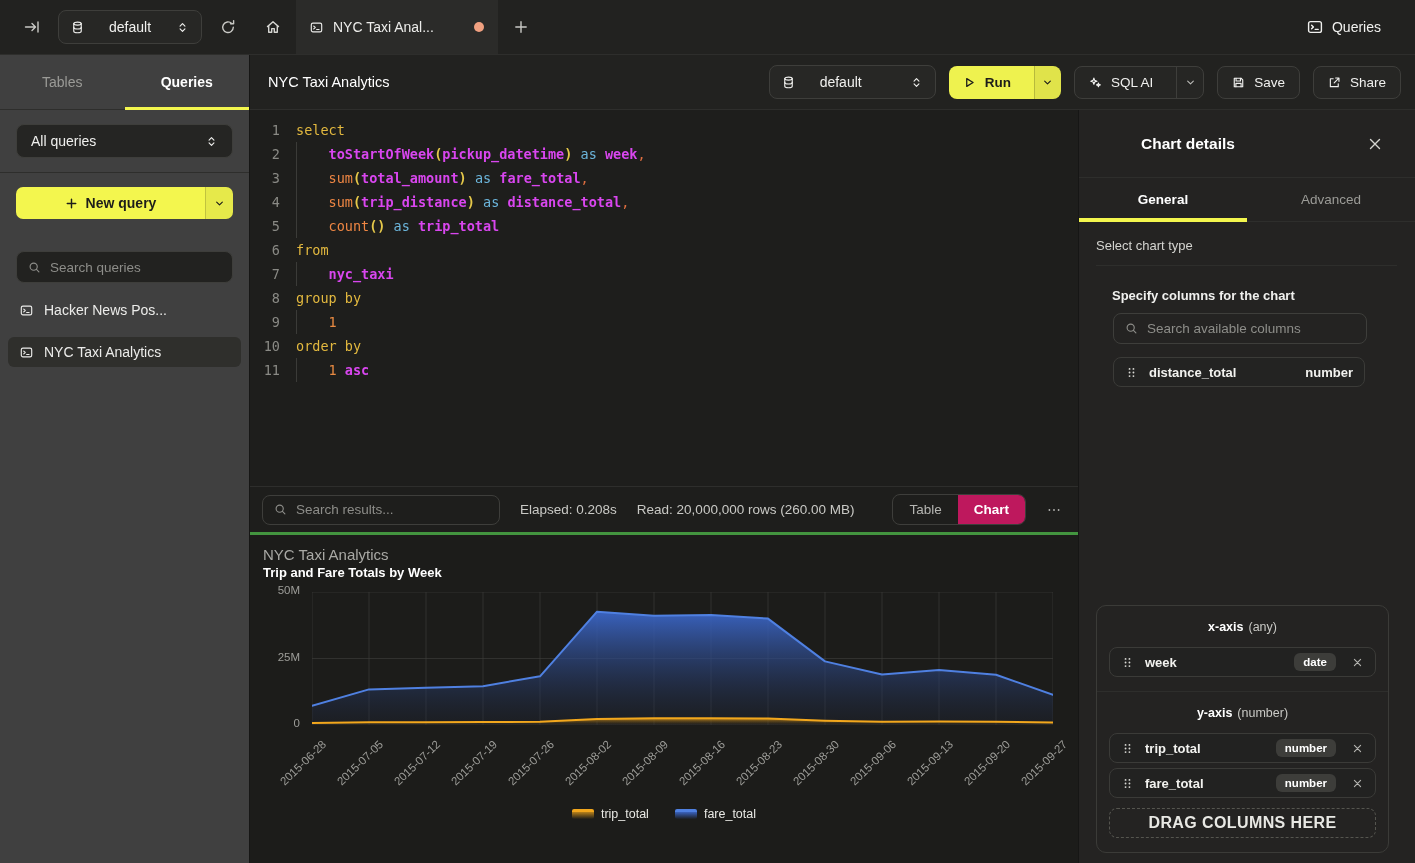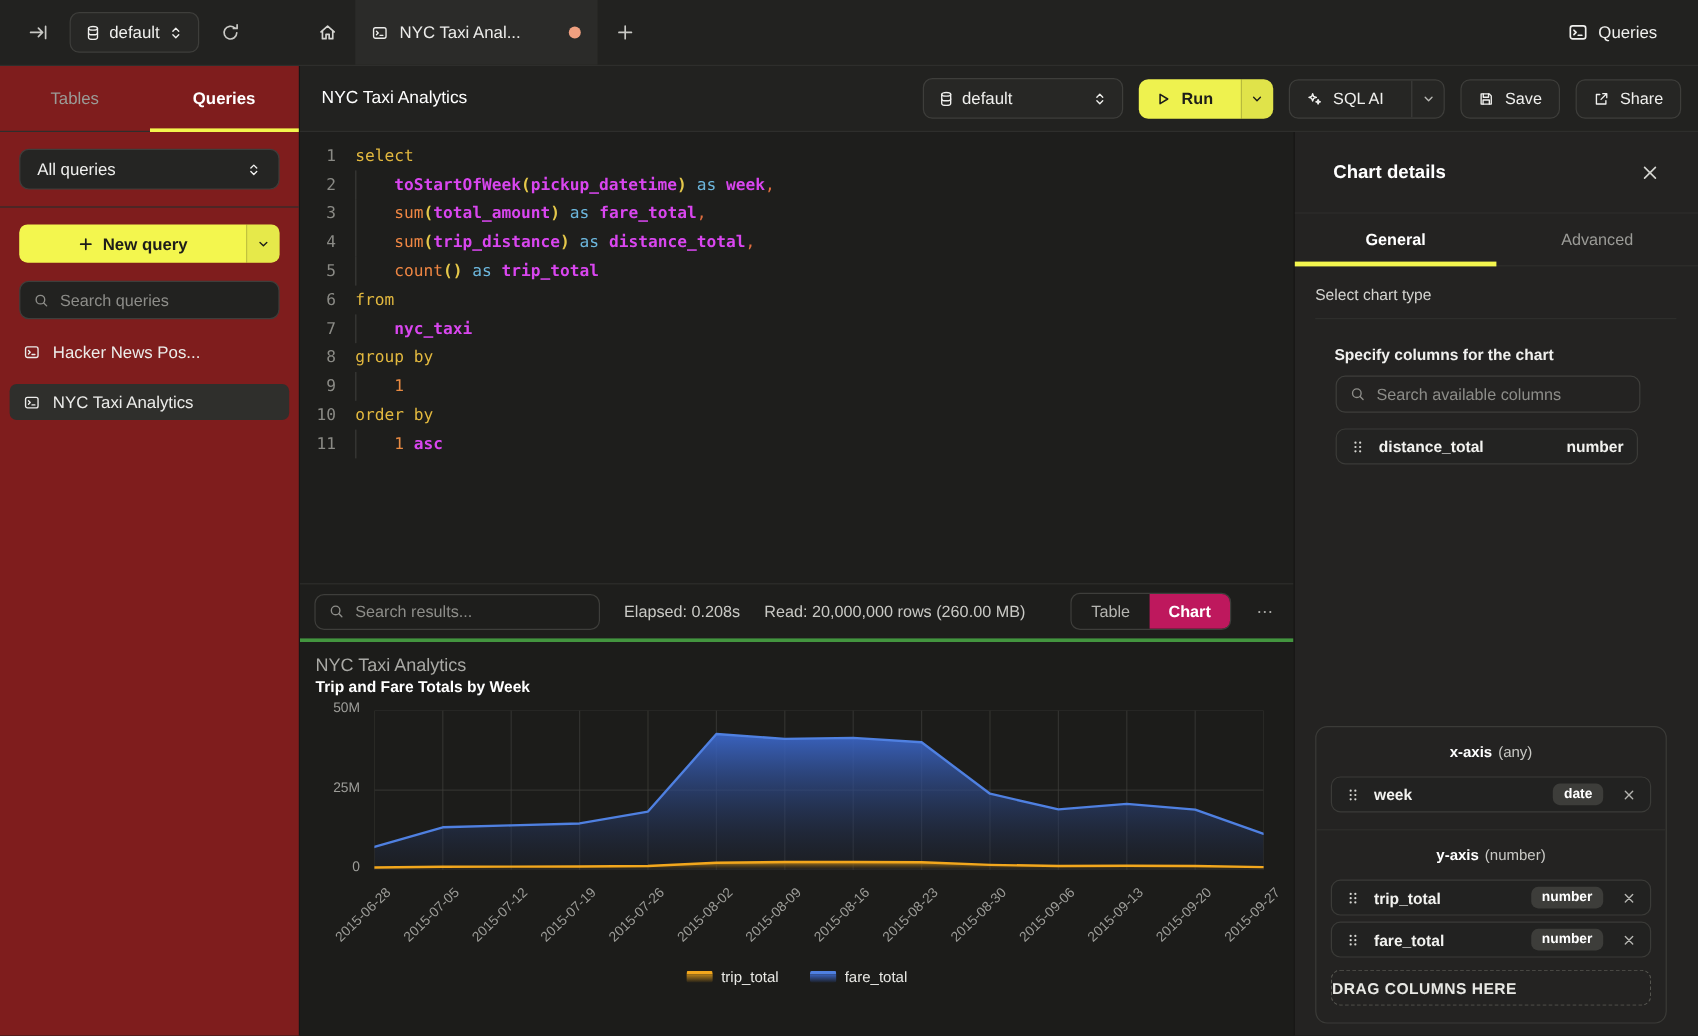--- a/index.html
+++ b/index.html
@@ -6,40 +6,40 @@
   html,body { width:1415px; height:863px; overflow:hidden; background:#1b1b19;
     font-family:"Liberation Sans", sans-serif; color:#ececea; }
   svg { display:block; }
   .ic { width:16px; height:16px; stroke:currentColor; fill:none; stroke-width:1.4; stroke-linecap:round; stroke-linejoin:round; }
   .ic.small { width:13px; height:13px; }
 
   
   .topbar { position:absolute; left:0; top:0; width:1415px; height:55px; background:#222220; border-bottom:1px solid #2e2e2c; display:flex; align-items:center; }
   .topbar-left { width:250px; height:100%; display:flex; align-items:center; gap:14px; padding-left:20px; flex:none; }
   .icon-btn { color:#c9c9c5; display:flex; align-items:center; justify-content:center; width:24px; height:24px; cursor:pointer; }
-  .db-select { height:34px; display:flex; align-items:center; gap:7px; border:1px solid #3e3e3b; border-radius:8px; background:#272725; padding:0 12px; font-size:14px; color:#f0f0ee; }
+  .db-select { height:34px; display:flex; align-items:center; gap:25px; border:1px solid #3e3e3b; border-radius:8px; background:#272725; padding:0 12px; font-size:14px; color:#f0f0ee; }
   .tabstrip { height:100%; display:flex; align-items:stretch; flex:1; }
   .home-btn { width:46px; display:flex; align-items:center; justify-content:center; color:#d5d5d1; }
   .query-tab { width:202px; background:#2b2b29; display:flex; align-items:center; gap:10px; padding:0 14px; font-size:14px; }
   .tab-dot { width:10px; height:10px; border-radius:50%; background:#f0a080; margin-left:auto; flex:none; }
   .newtab-btn { width:46px; display:flex; align-items:center; justify-content:center; color:#c9c9c5; font-size:18px; }
   .topbar-right { display:flex; align-items:center; gap:9px; padding-right:34px; font-size:14px; color:#f0f0ee; }
 
   
-  .sidebar { position:absolute; left:0; top:55px; width:250px; height:808px; background:#7f1d1d; border-right:1px solid #161615; }
+  .sidebar { position:absolute; left:0; top:55px; width:250px; height:808px; background:#404040; border-right:1px solid #161615; }
   .side-tabs { height:55px; display:flex; border-bottom:1px solid #2e2e2c; }
   .side-tab { flex:1; display:flex; align-items:center; justify-content:center; font-size:14px; color:#9b9b97; position:relative; cursor:pointer; }
   .side-tab.active { color:#ffffff; font-weight:700; }
   .side-tab.active::after { content:""; position:absolute; left:0; right:0; bottom:-1px; height:3px; background:#f3f64e; }
   .side-select { margin:14px 16px 0 16px; height:34px; border:1px solid #3e3e3b; border-radius:8px; background:#252523; display:flex; align-items:center; padding:0 14px; font-size:14px; color:#f0f0ee; }
   .side-divider { margin-top:14px; height:1px; background:#2e2e2c; }
   .new-query { margin:14px 16px 0 16px; height:32px; border-radius:7px; background:#f3f64e; color:#1d1d1a; display:flex; align-items:stretch; overflow:hidden; font-weight:700; font-size:14px; }
   .new-query-main { flex:1; display:flex; align-items:center; justify-content:center; gap:8px; }
   .new-query-chev { width:28px; display:flex; align-items:center; justify-content:center; border-left:1px solid rgba(0,0,0,0.16); background:rgba(0,0,0,0.05); }
-  .side-search { margin:15px 16px 0 16px; height:32px; border:1px solid #3e3e3b; border-radius:8px; background:#222220; display:flex; align-items:center; gap:9px; padding:0 11px; color:#8d8d89; }
+  .side-search { margin:32px 16px 0 16px; height:32px; border:1px solid #3e3e3b; border-radius:8px; background:#222220; display:flex; align-items:center; gap:9px; padding:0 11px; color:#8d8d89; }
   .side-search input, .panel-search input, .results-search input { background:transparent; border:none; outline:none; color:#e8e8e4; font-size:13.5px; width:100%; font-family:"Liberation Sans", sans-serif; }
   .side-search input::placeholder, .panel-search input::placeholder, .results-search input::placeholder { color:#8d8d89; }
   .query-list { margin:12px 8px 0 8px; display:flex; flex-direction:column; gap:12px; }
   .query-item { height:30px; display:flex; align-items:center; gap:11px; padding:0 12px; border-radius:6px; font-size:14px; color:#ececea; cursor:pointer; }
   .query-item.selected { background:#2f2f2c; }
 
   
   .main-header { position:absolute; left:250px; top:55px; width:1165px; height:55px; background:#222220; border-bottom:1px solid #2e2e2c; display:flex; align-items:center; padding:0 14px 0 18px; }
   .page-title { font-size:14.5px; color:#ffffff; }
   .toolbar { margin-left:auto; display:flex; align-items:center; gap:13px; }
@@ -83,21 +83,21 @@
   .chart-x-labels { position:absolute; left:0; top:193px; width:100%; height:92px; }
   .xlab { position:absolute; top:10px; width:90px; text-align:right; font-size:11.5px; color:#9d9d99; transform-origin:100% 0; transform:rotate(-44deg); white-space:nowrap; }
   .chart-legend { position:absolute; left:0; top:272px; width:100%; display:flex; justify-content:center; gap:26px; }
   .legend-item { display:flex; align-items:center; gap:7px; cursor:pointer; }
   .legend-swatch { width:22px; height:10px; border-radius:2px; border-top:3px solid; }
   .legend-label { font-size:12.5px; color:#e8e8e4; }
 
   
   .right-panel { position:absolute; left:1078px; top:110px; width:337px; height:753px; background:#242322; border-left:1px solid #161615; }
   .panel-header { height:68px; display:flex; align-items:center; padding:0 32px; border-bottom:1px solid #2e2e2c; }
-  .panel-title { font-size:15.5px; font-weight:700; color:#ffffff; }
+  .panel-title { font-size:15.5px; font-weight:700; color:#ffffff;margin-left:30px; }
   .panel-close { margin-left:auto; color:#d5d5d1; cursor:pointer; }
   .panel-tabs { height:44px; display:flex; border-bottom:1px solid #2e2e2c; }
   .panel-tab { flex:1; display:flex; align-items:center; justify-content:center; font-size:13.5px; color:#9b9b97; position:relative; cursor:pointer; }
   .panel-tab.active { color:#ffffff; font-weight:700; }
   .panel-tab.active::after { content:""; position:absolute; left:0; right:0; bottom:-1px; height:4px; background:#f3f64e; }
   .field-label { margin:16px 18px 0 17px; font-size:13px; color:#d4d4d0; }
   .type-select { margin:8px 18px 0 17px; height:31px; border:1px solid #3e3e3b; border-radius:8px; background:#2a2a28; display:flex; align-items:center; padding:0 13px; font-size:13.5px; color:#ffffff; font-weight:700; }
   .panel-divider { margin:12px 18px 0 17px; height:1px; background:#2e2e2c; }
   .columns-label { margin:22px 48px 0 33px; font-size:13px; font-weight:700; color:#f0f0ee; }
   .panel-search { margin:10px 48px 0 34px; height:31px; border:1px solid #3e3e3b; border-radius:8px; display:flex; align-items:center; gap:9px; padding:0 11px; color:#8d8d89; }
@@ -107,21 +107,21 @@
   .avail-chip .chip-type { margin-left:auto; font-weight:700; color:#f2f2ef; }
   .handle { color:#d8d8d4; display:flex; flex:none; }
   .pill { margin-left:auto; background:#3d3d3a; border-radius:6px; padding:3px 9px; font-size:11.5px; font-weight:700; color:#ffffff; }
   .chip-x { color:#b5b5b1; margin-left:4px; cursor:pointer; flex:none; }
   .axis-box { position:absolute; left:17px; right:26px; top:495px; border:1px solid #3b3b38; border-radius:10px; }
   .axis-section { padding:10px 12px 14px 12px; }
   .axis-section + .axis-section { border-top:1px solid #2e2e2c; }
   .axis-title { text-align:center; font-size:12.5px; font-weight:700; color:#ffffff; padding:4px 0 8px 0; }
   .axis-title .hint { font-weight:400; color:#c9c9c5; margin-left:5px; }
   .axis-chip { margin-top:5px; background:#222221; }
-  .drop-zone { margin-top:10px; height:30px; border:1px dashed #55554f; border-radius:8px; display:flex; align-items:center; font-size:13px; font-weight:700; letter-spacing:0.4px; color:#e8e8e4; }
+  .drop-zone { margin-top:10px; height:30px; border:1px dashed #55554f; border-radius:8px; display:flex; align-items:center; justify-content:center; font-size:16px; font-weight:700; letter-spacing:0.4px; color:#e8e8e4; }
 </style>
 </head>
 <body>
 
 <header class="topbar">
   <div class="topbar-left">
     <span class="icon-btn">
       <svg class="ic" viewBox="0 0 16 16">
           <path d="M1.5 8h9.5M8 4.5 11.5 8 8 11.5M14 3v10"></path>
         </svg>

